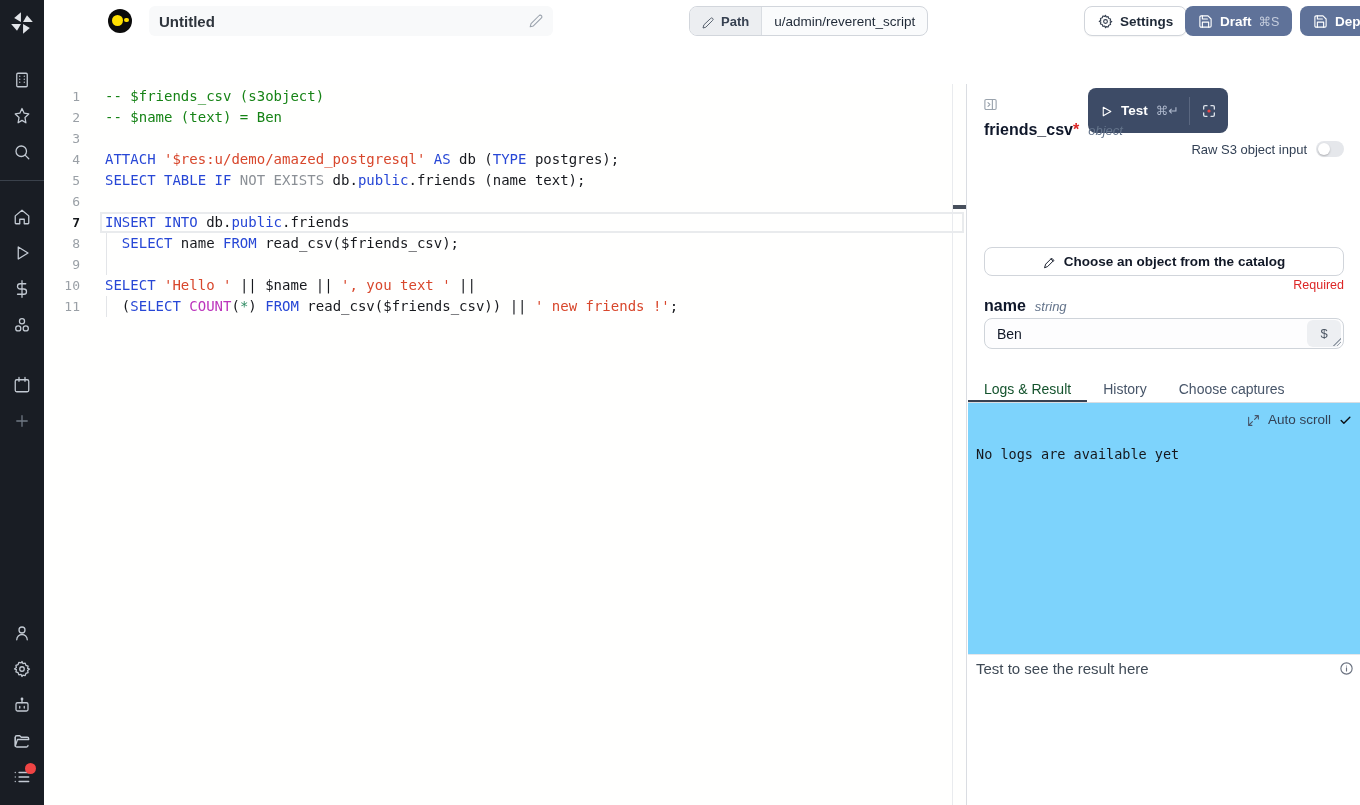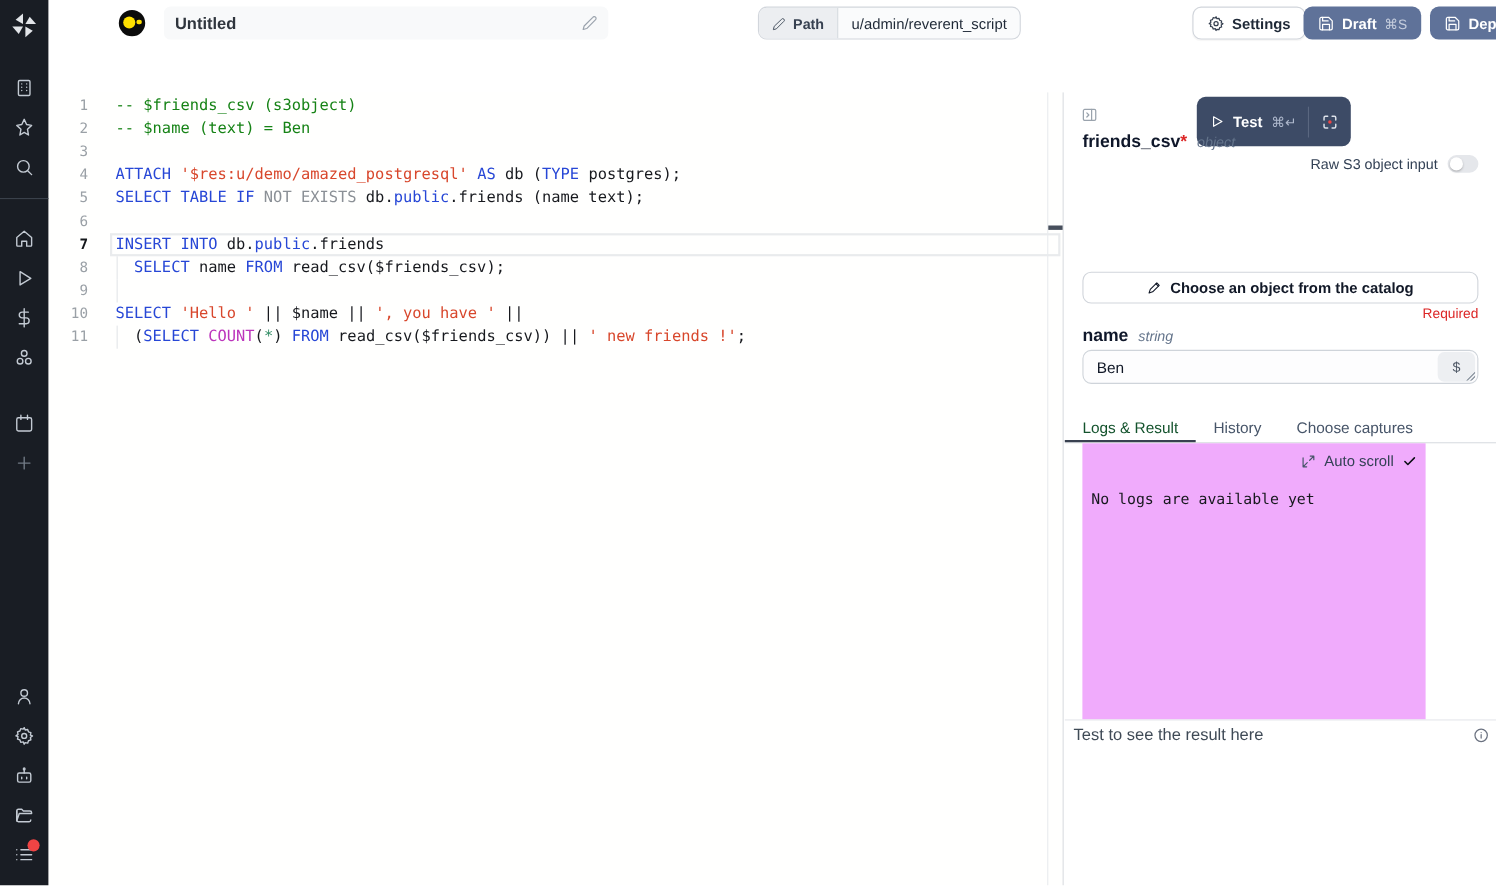--- a/index.html
+++ b/index.html
@@ -98,21 +98,21 @@
   .catalog-btn .ic { width:13px; height:13px; color:#111827; }
   .required { position:absolute; right:16px; top:194px; font-size:12.5px; color:#dc2626; }
   .name-input { position:absolute; left:16px; top:234px; width:360px; height:31px; border:1px solid #cfd4da; border-radius:8px; background:#fdfdfe; display:flex; align-items:center; cursor:text; }
   .name-input .val { flex:1; padding-left:12px; font-size:14px; color:#111827; }
   .dollar-chip { width:34px; height:27px; margin-right:2px; background:#edeff2; border-radius:6px; display:flex; align-items:center; justify-content:center; font-size:13px; color:#4b5563; cursor:pointer; }
   .resize-handle { position:absolute; right:2px; bottom:2px; width:8px; height:8px; cursor:nwse-resize;
     background:linear-gradient(135deg, transparent 50%, #9aa2ac 50%, #9aa2ac 57%, transparent 57%, transparent 72%, #9aa2ac 72%, #9aa2ac 79%, transparent 79%); }
   .tabs { position:absolute; left:0; top:294px; width:392px; height:25px; border-bottom:1px solid #d9dde2; display:flex; }
   .tab { padding:0 16px; font-size:14px; color:#475569; line-height:23px; cursor:pointer; }
   .tab.active { color:#14532d; font-weight:500; border-bottom:2px solid #394150; }
-  .logs-area { position:absolute; left:16px; top:319px; width:312px; height:251px; background:#f0abfc; }
+  .logs-area { position:absolute; left:0; top:319px; width:392px; height:251px; background:#7dd3fc; }
   .autoscroll { position:absolute; right:8px; top:9px; display:flex; align-items:center; gap:8px; cursor:pointer; color:#334155; }
   .autoscroll .lbl { font-size:13.5px; }
   .autoscroll .mx { width:13px; height:13px; color:#475569; }
   .autoscroll .ck { width:13px; height:13px; color:#0b0f14; }
   .nologs { position:absolute; left:8px; top:43px; font-family:"DejaVu Sans Mono", monospace; font-size:13.5px; color:#16181d; }
   .result-divider { position:absolute; left:0; top:570px; width:392px; height:1px; background:#e5e7eb; }
   .result-row { position:absolute; left:8px; top:576px; width:378px; display:flex; align-items:center; justify-content:space-between; }
   .result-row .lbl { font-size:15px; color:#3f4a56; }
   .result-row .info { width:15px; height:15px; color:#6b7280; cursor:pointer; }
 </style>
@@ -352,21 +352,21 @@
         <div class="code-row">
           <div class="gutter">8</div>
           <div class="code-text"><span class="indent-guide"></span><span class="tk-pl">  </span><span class="tk-kw">SELECT</span><span class="tk-pl"> name </span><span class="tk-kw">FROM</span><span class="tk-pl"> read_csv($friends_csv);</span></div>
         </div>
         <div class="code-row">
           <div class="gutter">9</div>
           <div class="code-text"><span class="indent-guide"></span></div>
         </div>
         <div class="code-row">
           <div class="gutter">10</div>
-          <div class="code-text"><span class="tk-kw">SELECT</span><span class="tk-pl"> </span><span class="tk-str">'Hello '</span><span class="tk-pl"> || $name || </span><span class="tk-str">', you have '</span><span class="tk-pl"> ||</span></div>
+          <div class="code-text"><span class="tk-kw">SELECT</span><span class="tk-pl"> </span><span class="tk-str">'Hello '</span><span class="tk-pl"> || $name || </span><span class="tk-str">', you text '</span><span class="tk-pl"> ||</span></div>
         </div>
         <div class="code-row">
           <div class="gutter">11</div>
           <div class="code-text"><span class="indent-guide"></span><span class="tk-pl">  (</span><span class="tk-kw">SELECT</span><span class="tk-pl"> </span><span class="tk-fn">COUNT</span><span class="tk-pl">(</span><span class="tk-st2">*</span><span class="tk-pl">) </span><span class="tk-kw">FROM</span><span class="tk-pl"> read_csv($friends_csv)) || </span><span class="tk-str">' new friends !'</span><span class="tk-pl">;</span></div>
         </div>
       </div>
     <div class="ed-vline"></div>
     <div class="ed-marker"></div>
   </div>
 

